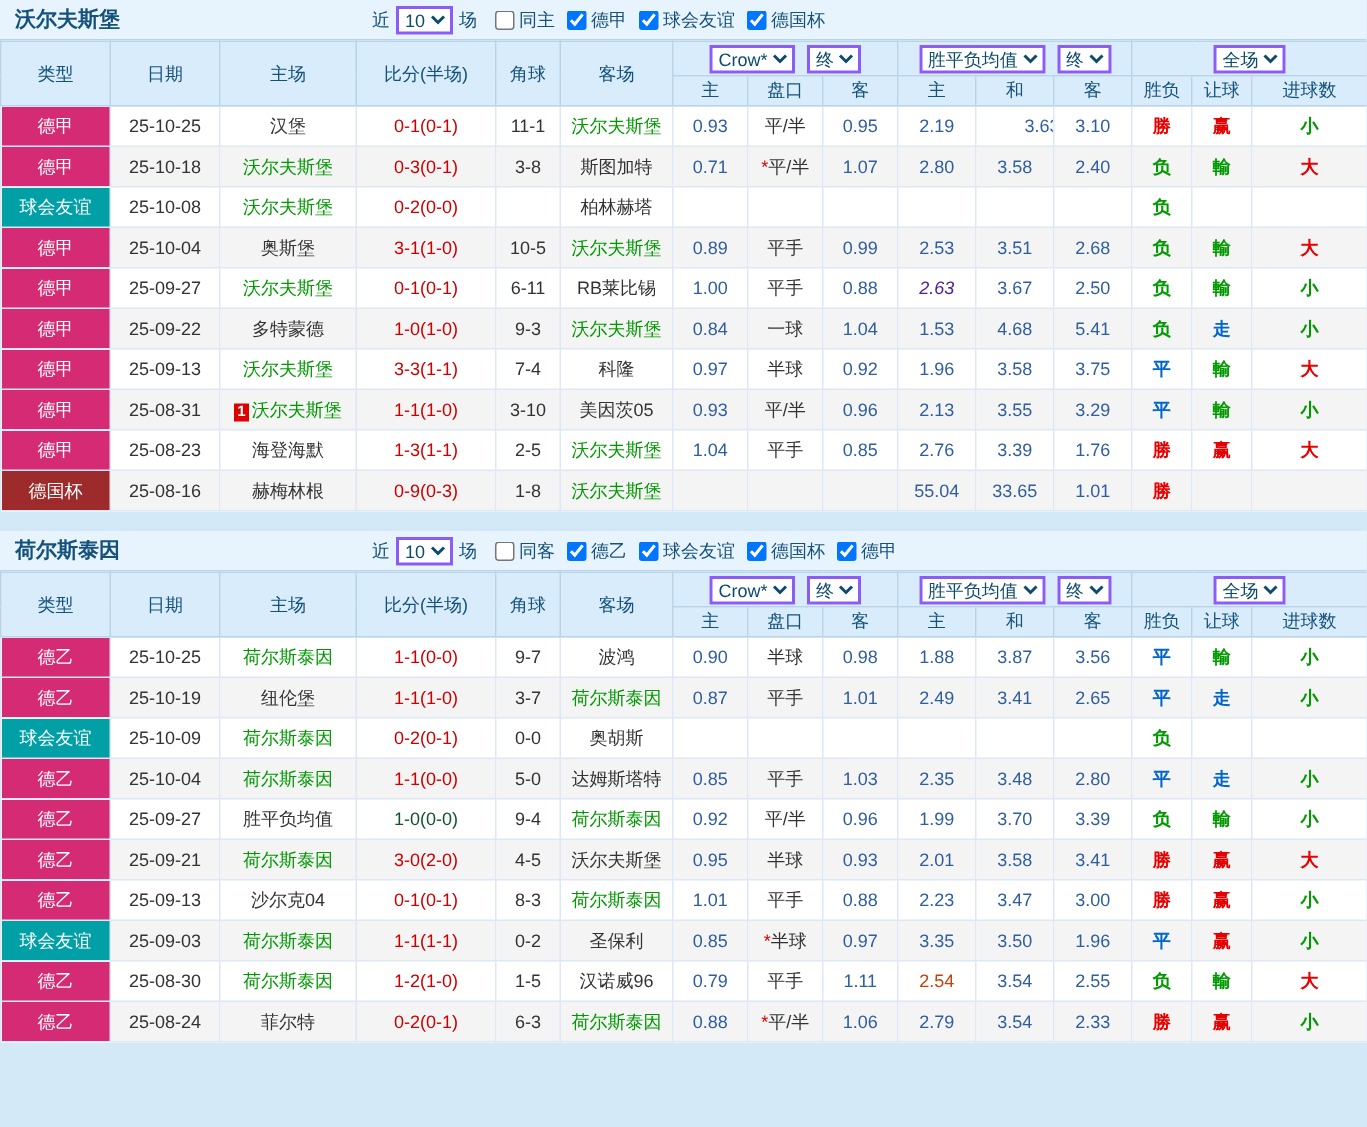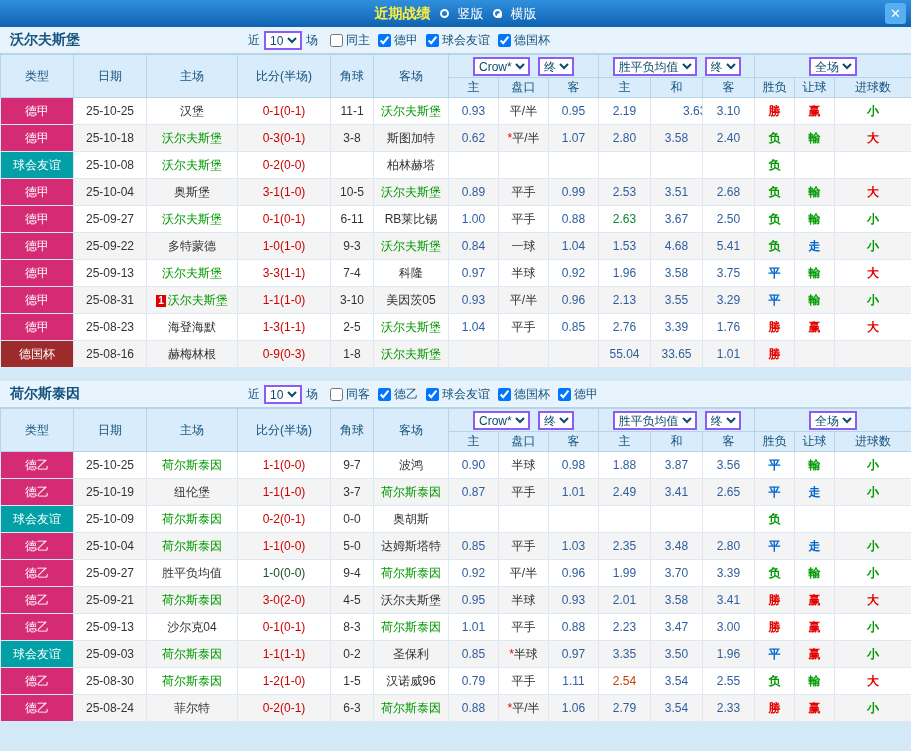--- a/index.html
+++ b/index.html
@@ -31,28 +31,20 @@
   .badge{color:#fff;padding:1px 5px;font-weight:700}
   .badge-red{display:inline-block;color:#fff;font-size:10px;line-height:12px;padding:0 2px;margin-right:2px;font-weight:700}
   .summary{height:25px;background:#fff;border-bottom:1px solid #b7d4e9;display:flex;align-items:center;justify-content:center;gap:6px;font-size:12px;color:#14517b}
   .gap{height:13px}
 </style>
 </head>
 <body>
 
 <div class="app" data-name="recent-results-panel">
 
-  <div class="titlebar" data-name="titlebar">
-    <span class="title" data-name="page-title">近期战绩</span>
-    <span class="radio" data-name="vertical-layout-radio"></span>
-    <span class="radio-label" data-name="vertical-layout-label">竖版</span>
-    <span class="radio checked" data-name="horizontal-layout-radio"></span>
-    <span class="radio-label" data-name="horizontal-layout-label">横版</span>
-    <span class="close-btn" data-name="close-icon">✕</span>
-  </div>
 
   <section class="panel" data-name="team-section-1">
     <div class="section-header" data-name="section-header">
       <span class="team-name" data-name="team-name">沃尔夫斯堡</span>
       <span class="controls" data-name="filter-controls">
         <span data-name="near-label">近</span>
         <select data-name="match-count-select"><option>10</option></select>
         <span data-name="matches-label">场</span>
         <span class="filters" data-name="league-filters">
             <label data-name="filter-item">
@@ -148,21 +140,21 @@
             <td data-name="handicap-result-cell" style="color: rgb(230, 0, 0); font-weight: 700;">赢</td>
             <td data-name="goals-result-cell" style="color: rgb(0, 153, 0); font-weight: 700;">小</td>
           </tr>
           <tr class="alt" data-name="match-row">
             <td data-name="league-cell" style="background: rgb(213, 43, 116);">德甲</td>
             <td data-name="date-cell">25-10-18</td>
             <td data-name="home-team-cell"><span data-name="home-team-name" style="color: rgb(0, 153, 0);">沃尔夫斯堡</span></td>
             <td data-name="score-cell" style="color: rgb(204, 0, 0);">0-3(0-1)</td>
             <td data-name="corner-cell">3-8</td>
             <td data-name="away-team-cell"><span data-name="away-team-name">斯图加特</span></td>
-            <td data-name="asia-home-odds-cell" style="color: rgb(47, 94, 158);">0.62</td>
+            <td data-name="asia-home-odds-cell" style="color: rgb(47, 94, 158);">0.71</td>
             <td data-name="asia-handicap-cell"><span data-name="changed-handicap-star" style="color: rgb(230, 0, 0);">*</span>平/半</td>
             <td data-name="asia-away-odds-cell" style="color: rgb(47, 94, 158);">1.07</td>
             <td data-name="eu-home-odds-cell" style="color: rgb(47, 94, 158);">2.80</td>
             <td data-name="eu-draw-odds-cell" style="color: rgb(47, 94, 158);">3.58</td>
             <td data-name="eu-away-odds-cell" style="color: rgb(47, 94, 158);">2.40</td>
             <td data-name="result-cell" style="color: rgb(0, 153, 0); font-weight: 700;">负</td>
             <td data-name="handicap-result-cell" style="color: rgb(0, 153, 0); font-weight: 700;">輸</td>
             <td data-name="goals-result-cell" style="color: rgb(230, 0, 0); font-weight: 700;">大</td>
           </tr>
           <tr data-name="match-row">
@@ -202,21 +194,21 @@
           <tr data-name="match-row">
             <td data-name="league-cell" style="background: rgb(213, 43, 116);">德甲</td>
             <td data-name="date-cell">25-09-27</td>
             <td data-name="home-team-cell"><span data-name="home-team-name" style="color: rgb(0, 153, 0);">沃尔夫斯堡</span></td>
             <td data-name="score-cell" style="color: rgb(204, 0, 0);">0-1(0-1)</td>
             <td data-name="corner-cell">6-11</td>
             <td data-name="away-team-cell"><span data-name="away-team-name">RB莱比锡</span></td>
             <td data-name="asia-home-odds-cell" style="color: rgb(47, 94, 158);">1.00</td>
             <td data-name="asia-handicap-cell">平手</td>
             <td data-name="asia-away-odds-cell" style="color: rgb(47, 94, 158);">0.88</td>
-            <td data-name="eu-home-odds-cell" style="color: #15803d;">2.63</td>
+            <td data-name="eu-home-odds-cell" style="color: #4c1d95; font-style: italic;">2.63</td>
             <td data-name="eu-draw-odds-cell" style="color: rgb(47, 94, 158);">3.67</td>
             <td data-name="eu-away-odds-cell" style="color: rgb(47, 94, 158);">2.50</td>
             <td data-name="result-cell" style="color: rgb(0, 153, 0); font-weight: 700;">负</td>
             <td data-name="handicap-result-cell" style="color: rgb(0, 153, 0); font-weight: 700;">輸</td>
             <td data-name="goals-result-cell" style="color: rgb(0, 153, 0); font-weight: 700;">小</td>
           </tr>
           <tr class="alt" data-name="match-row">
             <td data-name="league-cell" style="background: rgb(213, 43, 116);">德甲</td>
             <td data-name="date-cell">25-09-22</td>
             <td data-name="home-team-cell"><span data-name="home-team-name">多特蒙德</span></td>

